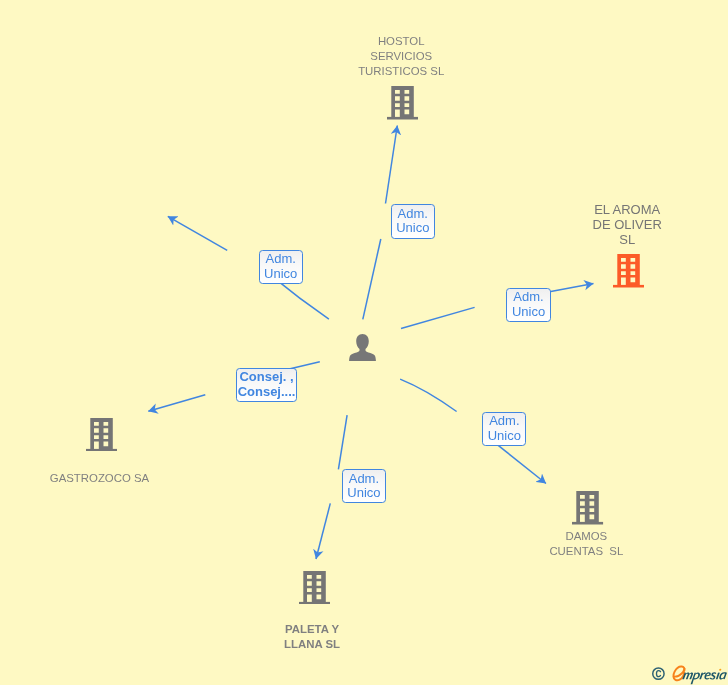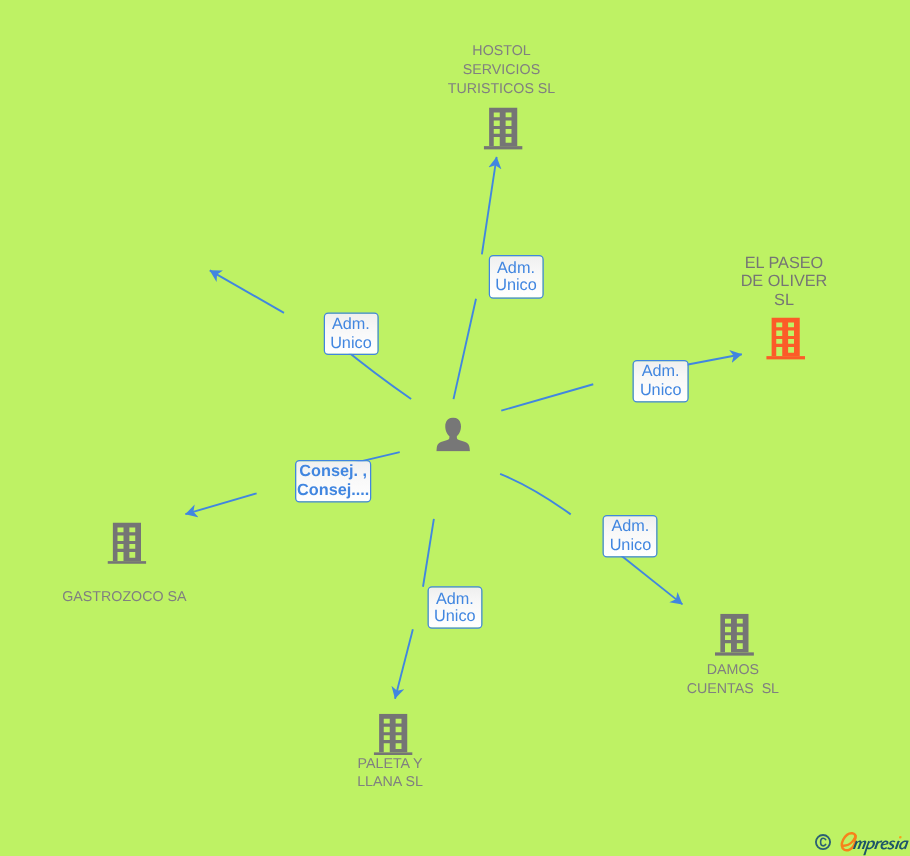--- a/index.html
+++ b/index.html
@@ -10,21 +10,21 @@
     width: 728px;
     height: 685px;
     background: #ffffff;
     font-family: "Liberation Sans", sans-serif;
     overflow: hidden;
   }
   #canvas {
     position: relative;
     width: 728px;
     height: 685px;
-    background: #bef264;
+    background: #fef9c3;
   }
   svg.edges {
     position: absolute;
     left: 0;
     top: 0;
     width: 728px;
     height: 685px;
     pointer-events: none;
   }
   .node {
@@ -107,21 +107,21 @@
     <div class="node-label" style="position:relative; left:-1.7px;">HOSTOL
 SERVICIOS
 TURISTICOS SL</div>
     <svg class="node-icon" width="31.1" height="33.5" viewBox="0 0 31.1 33.5" style="margin-top:7.6px;">
       <use href="#bldg" fill="#757575"></use>
     </svg>
   </div>
 
 
   <div class="node" style="left:542.2px; top:202px; width:170px;">
-    <div class="node-label focus">EL PASEO
+    <div class="node-label focus">EL AROMA
 DE OLIVER
 SL</div>
     <svg class="node-icon" width="31.1" height="33.5" viewBox="0 0 31.1 33.5" style="margin-top:6.6px; position:relative; left:1.5px;">
       <use href="#bldg" fill="#fc5b28"></use>
     </svg>
   </div>
 
   <div class="node" style="left:16.2px; top:417.9px; width:170px;">
     <svg class="node-icon" width="31.1" height="33.5" viewBox="0 0 31.1 33.5">
       <use href="#bldg" fill="#757575"></use>
@@ -134,21 +134,21 @@
       <use href="#bldg" fill="#757575"></use>
     </svg>
     <div class="node-label" style="margin-top:4.8px; position:relative; left:-1.7px;">DAMOS
 CUENTAS  SL</div>
   </div>
 
   <div class="node" style="left:229.4px; top:570.5px; width:170px;">
     <svg class="node-icon" width="31.1" height="33.5" viewBox="0 0 31.1 33.5">
       <use href="#bldg" fill="#757575"></use>
     </svg>
-    <div class="node-label" style="margin-top:0; position:relative; left:-2.4px;">PALETA Y
+    <div class="node-label" style="margin-top:18px; position:relative; left:-2.4px;font-weight:bold;">PALETA Y
 LLANA SL</div>
   </div>
 
   <div class="node" style="left:277.2px; top:334.2px; width:170px;">
     <svg class="node-icon" width="27" height="27.3" viewBox="0 0 27 27.3">
       <path d="M13.5 0.1
                C 9.6 0.1 7.2 3.2 7.2 7.2
                C 7.2 10.6 8.8 13.6 10.5 14.9
                L 10.5 16.3
                C 10.5 17.4 9.4 18.0 7.6 18.4

